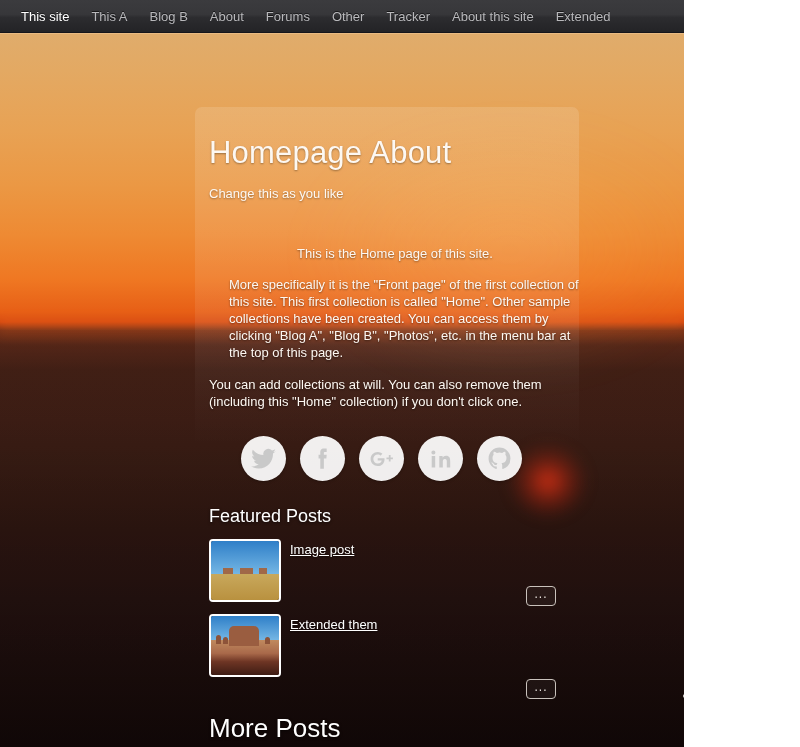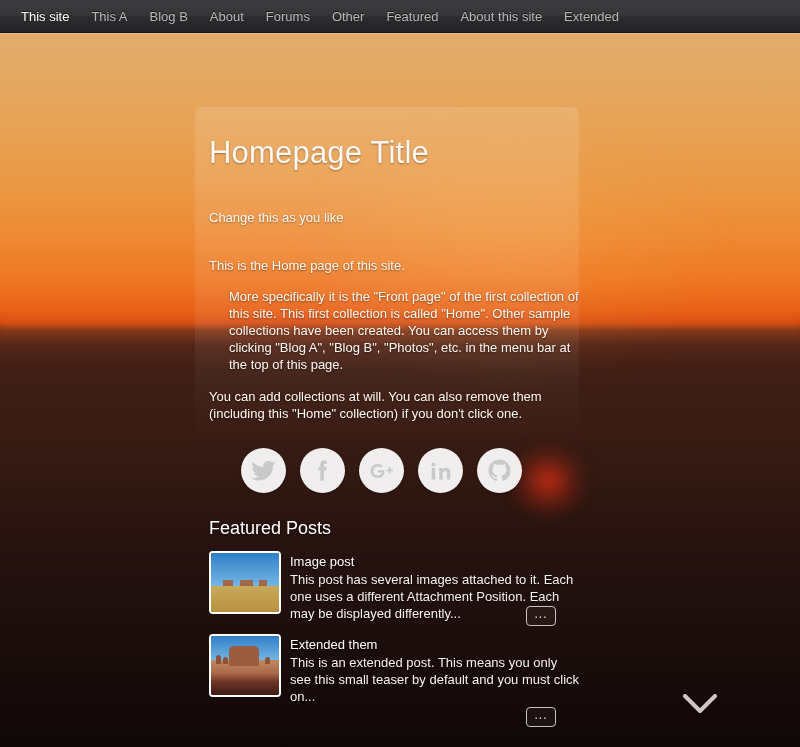--- a/index.html
+++ b/index.html
@@ -7,21 +7,21 @@
   html, body {
     width: 800px;
     height: 747px;
     overflow: hidden;
     font-family: "Liberation Sans", sans-serif;
   }
 
   
   #page {
     position: relative;
-    width: 800px;
+    width: 684px;
     height: 747px;
     overflow: hidden;
     background: #4d7c0f;
   }
 
   #bg-sky {
     position: absolute;
     inset: 0;
     background:
       linear-gradient(to bottom,
@@ -156,31 +156,31 @@
     letter-spacing: 0.2px;
     color: #fdf8f2;
     text-shadow: 0 1px 2px rgba(0,0,0,0.35);
     padding-top: 29px;
     line-height: 1.1;
   }
 
   #subtitle {
     font-size: 13px;
     color: #fdf8f2;
-    margin-top: 40px;
+    margin-top: 16px;
     text-shadow: 0 1px 2px rgba(0,0,0,0.35);
   }
 
   .body-para {
     font-size: 13px;
     line-height: 17px;
     color: #fdf8f2;
     text-shadow: 0 1px 2px rgba(0,0,0,0.45);
   }
-  .body-para.p1 { margin-top: 32px; }
+  .body-para.p1 { margin-top: 44px; text-align: center; }
   .body-para.p2 { margin-top: 14px; margin-left: 20px; }
   .body-para.p3 { margin-top: 15px; }
 
   
   #social {
     display: flex;
     gap: 14px;
     margin-top: 26px;
     padding-left: 32px;
   }
@@ -252,20 +252,21 @@
 
   .post-body {
     margin-left: 9px;
     padding-top: 1px;
     min-width: 0;
     flex: 1;
   }
   .post-title {
     font-size: 13px;
     color: #ffffff;
+    text-decoration: underline;
     cursor: pointer;
     display: inline-block;
     text-shadow: 0 1px 2px rgba(0,0,0,0.6);
   }
   .post-excerpt {
     font-size: 13px;
     line-height: 17px;
     color: #f6f2ee;
     margin-top: 1px;
     text-shadow: 0 1px 2px rgba(0,0,0,0.6);
@@ -319,31 +320,31 @@
   <div id="bg-flare2"></div>
   <div id="bg-flare"></div>
 
   <nav id="navbar">
     <a class="nav-item active">This site</a>
     <a class="nav-item">This A</a>
     <a class="nav-item">Blog B</a>
     <a class="nav-item">About</a>
     <a class="nav-item">Forums</a>
     <a class="nav-item">Other</a>
-    <a class="nav-item">Featured</a>
+    <a class="nav-item">Tracker</a>
     <a class="nav-item">About this site</a>
     <a class="nav-item">Extended</a>
   </nav>
 
   <div id="panel"></div>
 
   <div id="content">
     <div class="inner">
 
-      <h1 id="page-title">Homepage Title</h1>
+      <h1 id="page-title">Homepage About</h1>
 
       <div id="subtitle">Change this as you like</div>
 
       <p class="body-para p1">This is the Home page of this site.</p>
       <p class="body-para p2">More specifically it is the "Front page" of the first collection of this site. This first collection is called "Home". Other sample collections have been created. You can access them by clicking "Blog A", "Blog B", "Photos", etc. in the menu bar at the top of this page.</p>
       <p class="body-para p3">You can add collections at will. You can also remove them (including this "Home" collection) if you don't click one.</p>
 
       <div id="social">
 
         <div class="social-btn">
@@ -394,37 +395,35 @@
       <div class="post post-1">
         <div class="post-thumb thumb-a">
           <div class="sky"></div>
           <div class="mesa" style="left:18%;width:14%;"></div>
           <div class="mesa" style="left:42%;width:20%;"></div>
           <div class="mesa" style="left:70%;width:12%;"></div>
           <div class="ground"></div>
         </div>
         <div class="post-body">
           <a class="post-title">Image post</a>
-          <div class="post-excerpt">This post has several images attached to it. Each one uses a different Attachment Position. Each may be displayed differently...</div>
         </div>
         <div class="more-btn">...</div>
       </div>
 
       <div class="post post-2">
         <div class="post-thumb thumb-b">
           <div class="sky"></div>
           <div class="ground"></div>
           <div class="spire" style="left:8%;"></div>
           <div class="spire" style="left:18%;height:12%;"></div>
           <div class="butte"></div>
           <div class="spire" style="left:80%;height:13%;"></div>
         </div>
         <div class="post-body">
           <a class="post-title">Extended them</a>
-          <div class="post-excerpt">This is an extended post. This means you only see this small teaser by default and you must click on...</div>
         </div>
         <div class="more-btn">...</div>
       </div>
 
       <h2 id="more-heading">More Posts</h2>
 
     </div>
   </div>
 
   <div id="scroll-chevron">

